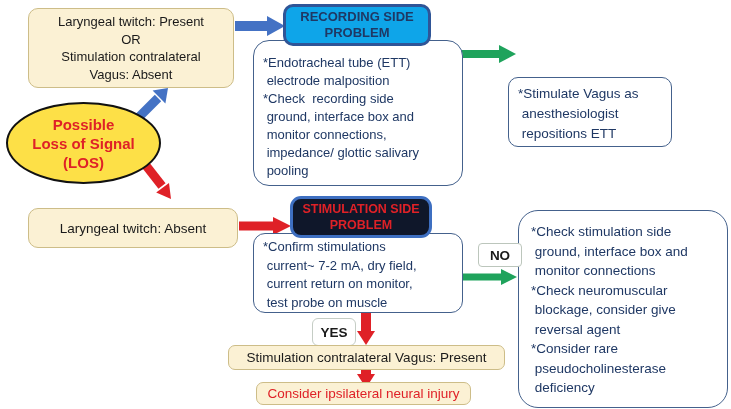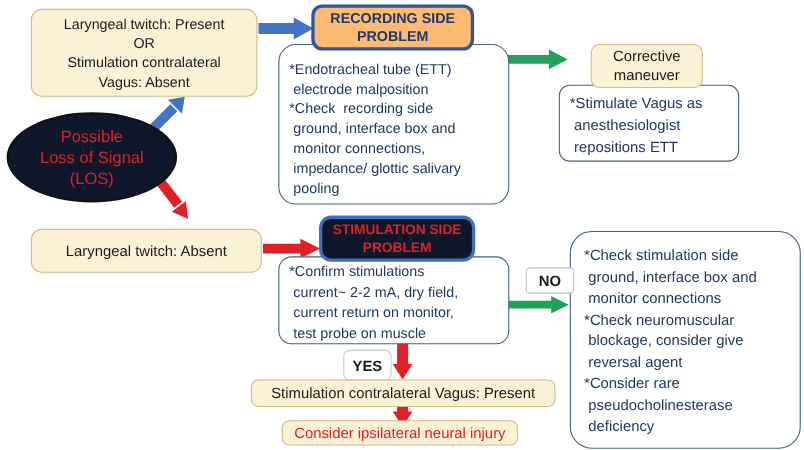--- a/index.html
+++ b/index.html
@@ -26,26 +26,26 @@
     font-size:13px;
     line-height:18px;
     white-space:pre-wrap;
   }
   .centered{display:flex;flex-direction:column;align-items:center;justify-content:center;text-align:center;}
 
   
   #box-laryngeal-present{left:28px;top:8px;width:206px;height:80px;font-size:13px;line-height:17.5px;z-index:3;}
   #ellipse-los{
     left:6px;top:102px;width:155px;height:82px;
-    background:#0f172a;border:2.5px solid #111111;border-radius:50%;
-    color:#DF2127;font-weight:normal;font-size:15px;line-height:19px;z-index:3;
+    background:#fde047;border:2.5px solid #111111;border-radius:50%;
+    color:#DF2127;font-weight:bold;font-size:15px;line-height:19px;z-index:3;
   }
   #header-recording{
     left:283px;top:4px;width:148px;height:42px;
-    background:#fdba74;border:3px solid #2F5597;border-radius:10px;
+    background:#0ea5e9;border:3px solid #2F5597;border-radius:10px;
     color:#1F3864;font-weight:bold;font-size:13px;line-height:16px;z-index:4;
   }
   #box-recording-body{
     left:253px;top:40px;width:210px;height:146px;
     border-radius:16px;padding:13px 6px 4px 9px;z-index:2;
   }
   #box-corrective{left:537px;top:40px;width:102px;height:40px;font-size:13.5px;line-height:18px;z-index:4;border-radius:8px;}
   #box-stimulate-vagus{
     left:508px;top:77px;width:164px;height:70px;
     border-radius:10px;padding:6px 4px 4px 9px;font-size:13.5px;line-height:20px;z-index:2;
@@ -148,38 +148,34 @@
   </div>
 
   <div id="box-recording-body" class="abs wbox">*Endotracheal tube (ETT)
  electrode malposition
 *Check  recording side
  ground, interface box and
  monitor connections,
  impedance/ glottic salivary
  pooling</div>
 
-  <div id="box-corrective" class="abs cream centered">
-    <div>Corrective</div>
-    <div>maneuver</div>
-  </div>
 
   <div id="box-stimulate-vagus" class="abs wbox">*Stimulate Vagus as
  anesthesiologist
  repositions ETT</div>
 
   <div id="box-laryngeal-absent" class="abs cream centered">Laryngeal twitch: Absent</div>
 
   <div id="header-stimulation" class="abs centered">
     <div>STIMULATION SIDE</div>
     <div>PROBLEM</div>
   </div>
 
   <div id="box-stimulation-body" class="abs wbox">*Confirm stimulations
- current~ 2-2 mA, dry field,
+ current~ 7-2 mA, dry field,
  current return on monitor,
  test probe on muscle</div>
 
   <div id="label-no" class="abs centered">NO</div>
 
   <div id="box-right-checks" class="abs wbox">*Check stimulation side
  ground, interface box and
  monitor connections
 *Check neuromuscular
  blockage, consider give

